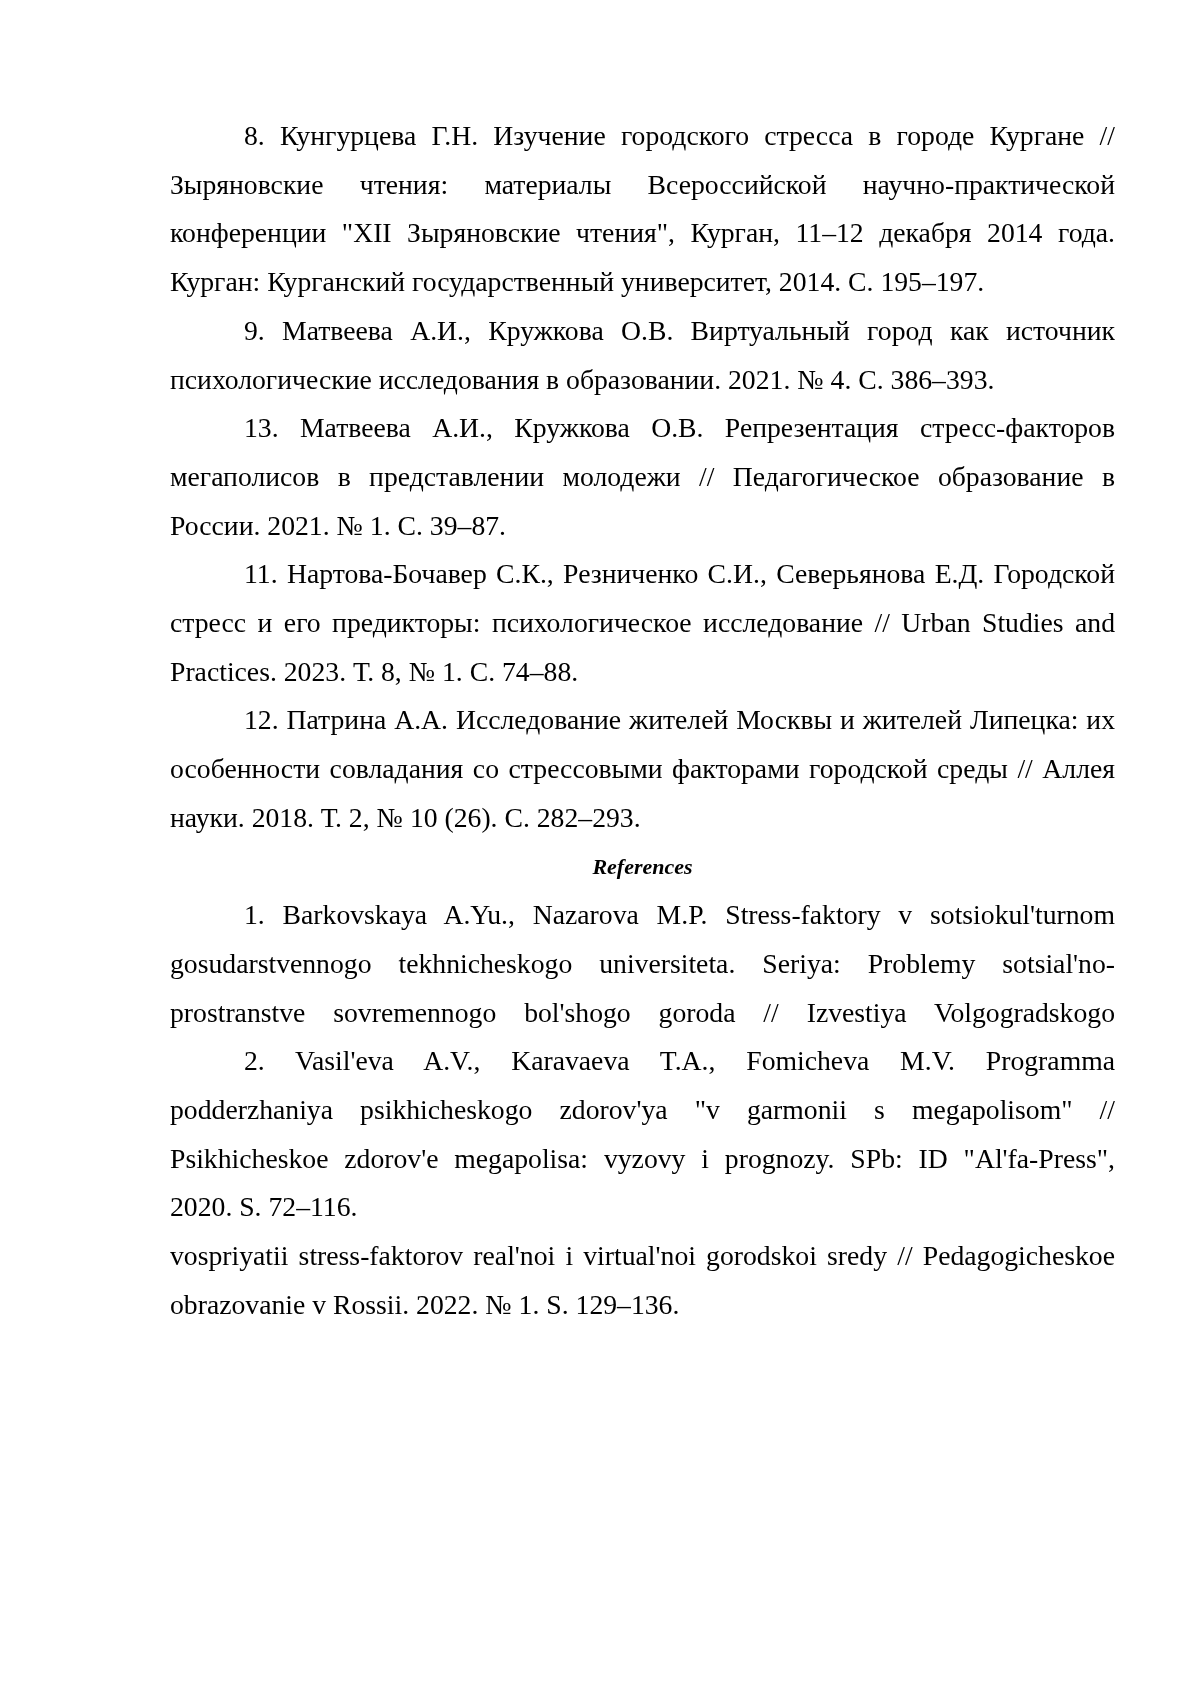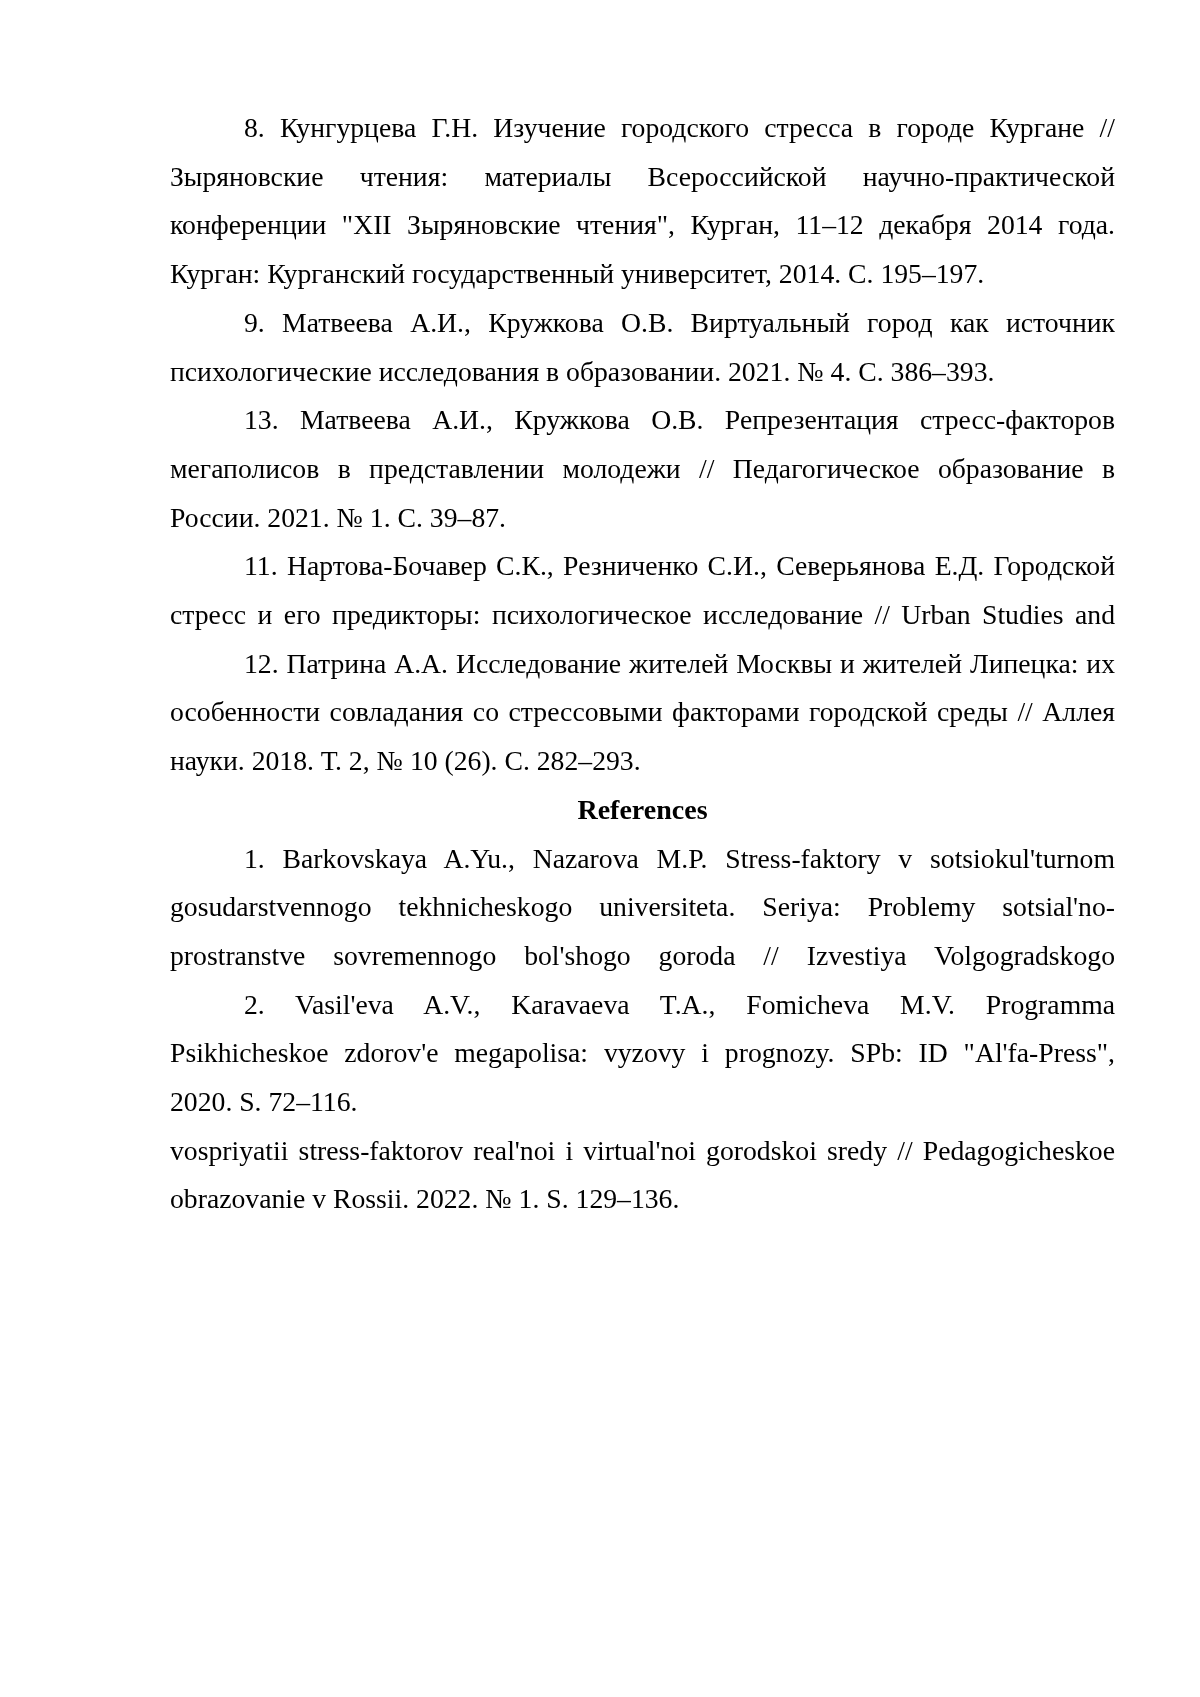--- a/index.html
+++ b/index.html
@@ -14,20 +14,21 @@
     font-family: "Liberation Serif", "DejaVu Serif", serif;
     font-size: 27.7px;
     overflow: hidden;
   }
   .page {
     box-sizing: border-box;
     width: 1200px;
     height: 1452px;
     padding: 104px 85px 0 170px;
     background: #ffffff;
+    margin-top: 8px;
   }
   .para {
     margin: 0;
     padding: 0;
   }
   .line {
     display: block;
     line-height: 48.7px;
     text-align: justify;
     text-align-last: justify;
@@ -35,24 +36,25 @@
   }
   .line.first {
     padding-left: 74px;
   }
   .line.last {
     text-align-last: left;
   }
   .heading {
     margin: 0;
     padding: 0;
-    font-size: 28px;
+    font-size: 22px;
     font-weight: bold;
     line-height: 48.7px;
     text-align: center;
+    font-style: italic;
   }
 </style>
 </head>
 <body>
 
 <div class="page">
 
   <section>
 
     <p class="para">
@@ -69,20 +71,21 @@
 
     <p class="para">
       <span class="line first">13. Матвеева А.И., Кружкова О.В. Репрезентация стресс-факторов</span>
       <span class="line">мегаполисов в представлении молодежи // Педагогическое образование в</span>
       <span class="line last">России. 2021. № 1. С. 39–87.</span>
     </p>
 
     <p class="para">
       <span class="line first">11. Нартова-Бочавер С.К., Резниченко С.И., Северьянова Е.Д. Городской</span>
       <span class="line">стресс и его предикторы: психологическое исследование // Urban Studies and</span>
+      <span class="line last">Practices. 2023. Т. 8, № 1. С. 74–88.</span>
     </p>
 
     <p class="para">
       <span class="line first">12. Патрина А.А. Исследование жителей Москвы и жителей Липецка: их</span>
       <span class="line">особенности совладания со стрессовыми факторами городской среды // Аллея</span>
       <span class="line last">науки. 2018. Т. 2, № 10 (26). С. 282–293.</span>
     </p>
 
   </section>
 
@@ -91,20 +94,21 @@
   <section>
 
     <p class="para">
       <span class="line first">1. Barkovskaya A.Yu., Nazarova M.P. Stress-faktory v sotsiokul'turnom</span>
       <span class="line">gosudarstvennogo tekhnicheskogo universiteta. Seriya: Problemy sotsial'no-</span>
       <span class="line">prostranstve sovremennogo bol'shogo goroda // Izvestiya Volgogradskogo</span>
     </p>
 
     <p class="para">
       <span class="line first">2. Vasil'eva A.V., Karavaeva T.A., Fomicheva M.V. Programma</span>
+      <span class="line">podderzhaniya psikhicheskogo zdorov'ya "v garmonii s megapolisom" //</span>
       <span class="line">Psikhicheskoe zdorov'e megapolisa: vyzovy i prognozy. SPb: ID "Al'fa-Press",</span>
       <span class="line last">2020. S. 72–116.</span>
     </p>
 
     <p class="para">
       <span class="line">vospriyatii stress-faktorov real'noi i virtual'noi gorodskoi sredy // Pedagogicheskoe</span>
       <span class="line last">obrazovanie v Rossii. 2022. № 1. S. 129–136.</span>
     </p>
 
   </section>

